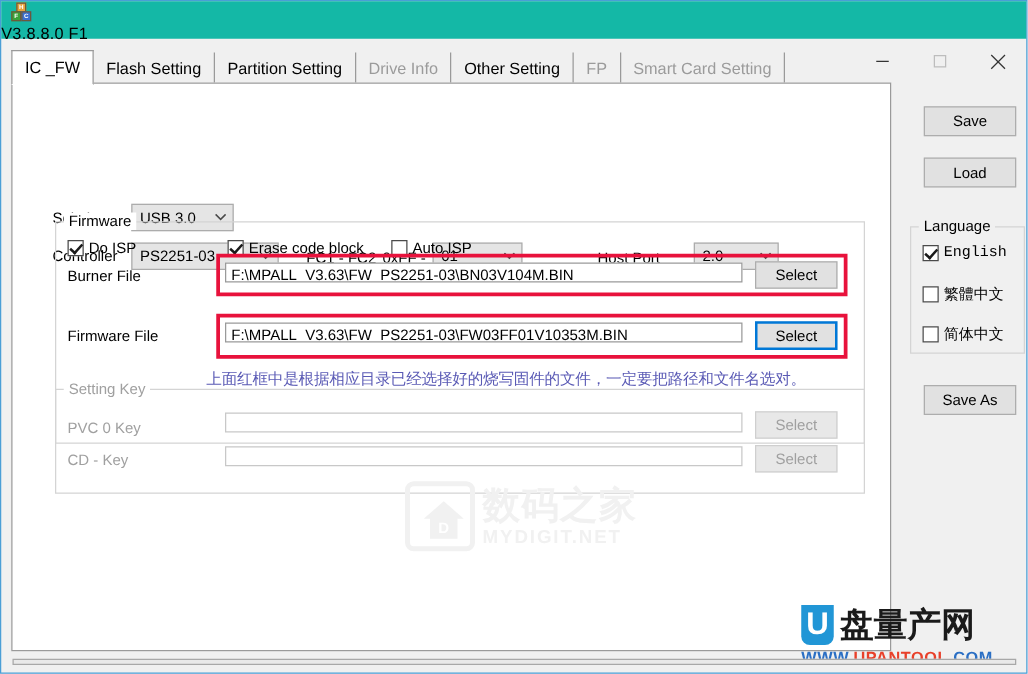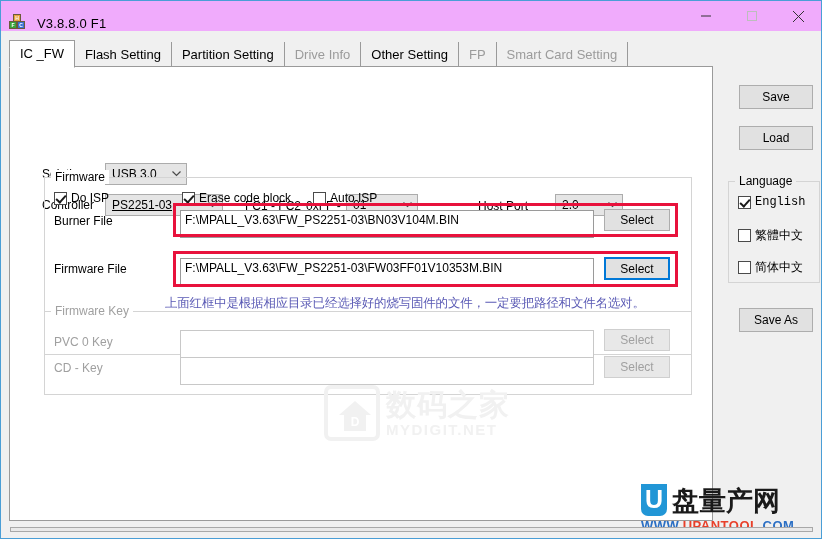--- a/index.html
+++ b/index.html
@@ -12,22 +12,22 @@
   }
   .window{
     position:absolute;left:0;top:0;width:822px;height:539px;
     background:#f0f0f0;
     border:1px solid #4a9ed6;
     box-sizing:border-box;
   }
   
   .titlebar{
     position:absolute;left:0;top:0;right:0;height:30px;
-    background:#f0abfc;
-    display:flex;align-items:flex-end;
+    background:#14b8a6;
+    display:flex;align-items:flex-start;flex-direction:column;
   }
   .app-icon{
     width:18px;height:18px;margin-left:8px;margin-right:10px;
     position:relative;flex:0 0 auto;
   }
   .app-icon .blk{position:absolute;width:8px;height:8px;border:1px solid #6b5a3a;box-sizing:border-box;font-size:5px;line-height:7px;text-align:center;color:#fff;font-weight:bold;}
   .app-icon .b1{left:4px;top:1px;background:#e8a33d;}
   .app-icon .b2{left:0px;top:8px;background:#3aa33a;}
   .app-icon .b3{left:8px;top:8px;background:#3a6fd0;}
   .title-text{font-size:13px;color:#000;letter-spacing:.2px;}
@@ -104,21 +104,21 @@
   }
   .cbx .box.checked::after{
     content:"";position:absolute;left:3px;top:0px;
     width:4px;height:8px;border:solid #1a1a1a;
     border-width:0 2px 2px 0;transform:rotate(42deg);
   }
   
   .txt{
     position:absolute;box-sizing:border-box;
     background:#ffffff;border:1px solid #9a9a9a;
-    height:28px;line-height:18px;
+    height:16px;line-height:18px;
     font-size:12px;color:#000;
     padding-left:4px;white-space:nowrap;overflow:hidden;
   }
   .txt.dis{background:#ffffff;border-color:#c8c8c8;}
   
   .btn{
     position:absolute;box-sizing:border-box;
     background:#e1e1e1;border:1px solid #adadad;
     font-size:12px;color:#000;
     display:flex;align-items:center;justify-content:center;
@@ -235,21 +235,21 @@
     <div class="combo" style="left:95px;top:96px;width:82px;">
       <span class="cval">USB 3.0</span>
       <span class="carrow">
         <svg width="9" height="6" viewBox="0 0 9 6">
             <path d="M0.5 0.5 L4.5 4.5 L8.5 0.5" fill="none" stroke="#4a4a4a" stroke-width="1.2"></path>
           </svg>
       </span>
     </div>
 
     <div class="lbl" style="left:32px;top:131px;">Controller</div>
-    <div class="combo" style="left:95px;top:127px;width:118px;text-decoration:underline;">
+    <div class="combo" style="left:95px;top:127px;width:118px;">
       <span class="cval">PS2251-03</span>
       <span class="carrow">
         <svg width="9" height="6" viewBox="0 0 9 6">
             <path d="M0.5 0.5 L4.5 4.5 L8.5 0.5" fill="none" stroke="#4a4a4a" stroke-width="1.2"></path>
           </svg>
       </span>
     </div>
 
     <div class="lbl" style="left:235px;top:132px;">FC1 - FC2</div>
     <div class="lbl" style="left:296px;top:132px;">0xFF -</div>
@@ -295,21 +295,21 @@
     <div class="redbox" style="left:163px;top:136px;width:505px;height:34px;"></div>
 
     <div class="lbl" style="left:44px;top:195px;">Firmware File</div>
     <div class="txt" style="left:170px;top:191px;width:414px;">F:\MPALL_V3.63\FW_PS2251-03\FW03FF01V10353M.BIN</div>
     <div class="btn focus" style="left:594px;top:190px;width:66px;height:23px;">Select</div>
     <div class="redbox" style="left:163px;top:184px;width:505px;height:36px;"></div>
 
     <div class="annot" style="left:155px;top:228px;">上面红框中是根据相应目录已经选择好的烧写固件的文件，一定要把路径和文件名选对。</div>
 
     <div class="group" style="left:34px;top:244px;width:648px;height:84px;">
-      <span class="group-title dim">Firmware Key</span>
+      <span class="group-title dim">Setting Key</span>
     </div>
 
     <div class="lbl dim" style="left:44px;top:268px;">PVC 0 Key</div>
     <div class="txt dis" style="left:170px;top:263px;width:414px;"></div>
     <div class="btn dis" style="left:594px;top:262px;width:66px;height:22px;">Select</div>
 
     <div class="lbl dim" style="left:44px;top:294px;">CD - Key</div>
     <div class="txt dis" style="left:170px;top:290px;width:414px;"></div>
     <div class="btn dis" style="left:594px;top:289px;width:66px;height:22px;">Select</div>
 

